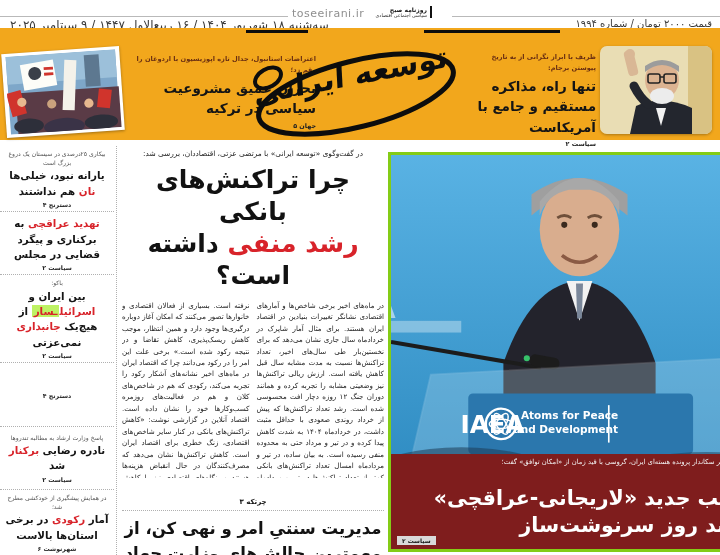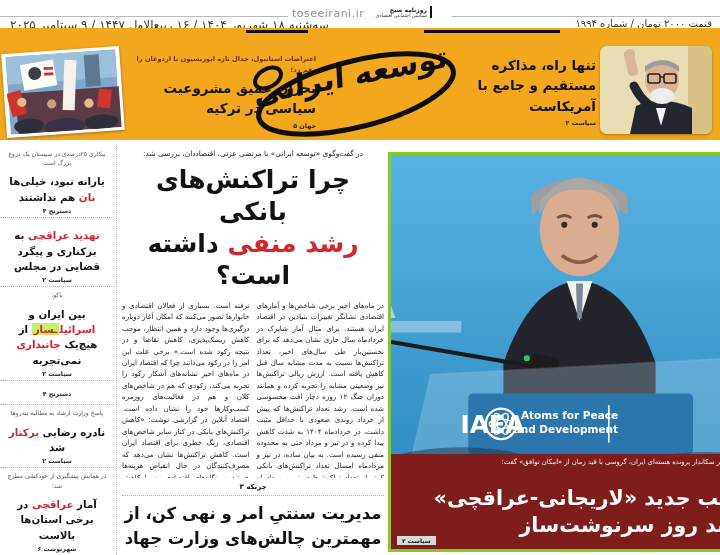--- a/index.html
+++ b/index.html
@@ -34,32 +34,32 @@
   .b-head { font-size:13.5px; font-weight:bold; color:#151515; line-height:1.5; margin-top:3px; }
   .b-ref { font-size:6.4px; font-weight:bold; color:#222; margin-top:3px; }
   .b-right-text { position:absolute; left:474px; top:52px; width:122px; text-align:right; direction:rtl; }
   .b-right-photo { position:absolute; left:600px; top:46px; width:112px; height:88px; border-radius:7px; overflow:hidden; box-shadow:0 1px 3px rgba(0,0,0,.3); }
   .b-right-photo svg { width:100%; height:100%; display:block; }
   
   .sidebar { position:absolute; left:0; top:146px; width:114px; height:409px; display:flex; flex-direction:column; direction:rtl; }
   .s-item { flex:1; padding:3px 5px; border-bottom:1px dotted #b0b0b0; text-align:center; display:flex; flex-direction:column; justify-content:center; }
   .s-item:last-child { border-bottom:none; }
   .s-kicker { font-size:6.1px; color:#555; line-height:1.5; }
-  .s-head { font-size:10.3px; font-weight:bold; color:#141414; line-height:1.5; margin-top:7px; }
+  .s-head { font-size:10.3px; font-weight:bold; color:#141414; line-height:1.5; margin-top:1px; }
   .s-ref { font-size:6.2px; font-weight:bold; color:#222; margin-top:2px; }
   .red { color:#D8232A; }
   .hl-yellow { background:#bef264; color:#D8232A; padding:0 2px; font-weight:bold; }
   .v-divider { position:absolute; left:116px; top:146px; height:409px; border-left:1px dotted #b0b0b0; }
   
   .center { position:absolute; left:122px; top:148px; width:262px; direction:rtl; }
   .c-kicker { text-align:center; font-size:7.4px; color:#222; line-height:1.7; }
   .c-headline { text-align:center; font-weight:bold; color:#121212; font-size:25px; line-height:1.28; margin-top:3px; }
   .c-body { display:flex; gap:7px; margin-top:8px; height:178px; overflow:hidden; }
   .c-col { flex:1; font-size:7.1px; line-height:1.62; text-align:justify; color:#1d1d1d; }
-  .c-ref { text-align:center; font-size:7px; font-weight:bold; color:#111; margin-top:5px; }
+  .c-ref { text-align:center; font-size:7px; font-weight:bold; color:#111; margin-top:20px; }
   .c-div { border-top:1px dotted #b0b0b0; margin-top:4px; }
   .a2 { margin-top:5px; text-align:center; }
   .a2-kicker { font-size:7px; font-weight:bold; color:#333; line-height:1.7; }
   .a2-head { font-size:16.5px; font-weight:bold; color:#121212; line-height:1.55; margin-top:3px; }
   
   .lead { position:absolute; left:388px; top:152px; width:383px; height:400px; border:3px solid #84cc16; background:#0c0c10; display:flex; flex-direction:column; }
   .lead-photo { flex:1; overflow:hidden; }
   .lead-photo svg { width:100%; height:100%; display:block; }
   .lead-black { background:#7f1d1d; color:#fff; padding:4px 8px 10px; position:relative; }
   .lead-kicker { font-size:6.8px; white-space:nowrap; overflow:hidden; color:#f2f2f2; }
@@ -114,20 +114,21 @@
       <circle cx="86" cy="56" r="5" fill="#e7b98f"></circle>
     </svg>
   </div>
   <div class="b-left-text">
     <div class="b-kicker">اعتراضات استانبول، جدال تازه اپوزیسیون با اردوغان را رقم زد؛</div>
     <div class="b-head">بحران عمیق مشروعیت سیاسی در ترکیه</div>
     <div class="b-ref">جهان ۵</div>
   </div>
 
   <div class="b-right-text">
+    <div class="b-kicker">ظریف با ابراز نگرانی از به تاریخ پیوستن برجام:</div>
     <div class="b-head">تنها راه، مذاکره مستقیم و جامع با آمریکاست</div>
     <div class="b-ref">سیاست ۲</div>
   </div>
   <div class="b-right-photo">
     <svg viewBox="0 0 112 88">
       <rect width="112" height="88" fill="#e9ddb4"></rect>
       <rect x="88" y="0" width="24" height="88" fill="#d9c283"></rect>
       <rect x="26" y="4" width="10" height="26" rx="4" fill="#d9b795" transform="rotate(-14 31 17)"></rect>
       <circle cx="30" cy="8" r="5" fill="#d9b795"></circle>
       <path d="M36 60 Q62 48 92 62 L92 88 L30 88 Z" fill="#23262e"></path>
@@ -150,37 +151,37 @@
       <div class="s-ref">دسترنج ۴</div>
     </div>
 
     <div class="s-item">
       <div class="s-head"><span class="red">تهدید عراقچی</span><span> به برکناری و پیگرد قضایی در مجلس</span></div>
       <div class="s-ref">سیاست ۲</div>
     </div>
 
     <div class="s-item">
       <div class="s-kicker">باکو:</div>
-      <div class="s-head"><span>بین ایران و </span><span class="red">اسرائیل</span><span class="hl-yellow">ـسار</span><span> از هیچ‌یک </span><span class="red">جانبداری</span><span> نمی‌تجربه</span></div>
+      <div class="s-head"><span>بین ایران و </span><span class="red">اسرائیل</span><span class="hl-yellow">ـسار</span><span> از هیچ‌یک </span><span class="red">جانبداری</span><span> نمی‌عزتی</span></div>
       <div class="s-ref">سیاست ۲</div>
     </div>
 
     <div class="s-item">
       <div class="s-ref">دسترنج ۴</div>
     </div>
 
     <div class="s-item">
       <div class="s-kicker">پاسخ وزارت ارشاد به مطالبه تندروها</div>
       <div class="s-head"><span>نادره رضایی </span><span class="red">برکنار</span><span> شد</span></div>
       <div class="s-ref">سیاست ۲</div>
     </div>
 
     <div class="s-item">
       <div class="s-kicker">در همایش پیشگیری از خودکشی مطرح شد؛</div>
-      <div class="s-head"><span>آمار </span><span class="red">عراقچی</span><span> در برخی استان‌ها بالاست</span></div>
+      <div class="s-head"><span>آمار </span><span class="red">رکودی</span><span> در برخی استان‌ها بالاست</span></div>
       <div class="s-ref">شهرنوشت ۶</div>
     </div>
 
   </div>
   <div class="v-divider"></div>
 
   <div class="center">
     <div class="c-kicker">در گفت‌وگوی «توسعه ایرانی» با مرتضی عزتی، اقتصاددان، بررسی شد:</div>
     <div class="c-headline">
       <div>چرا تراکنش‌های بانکی</div>

